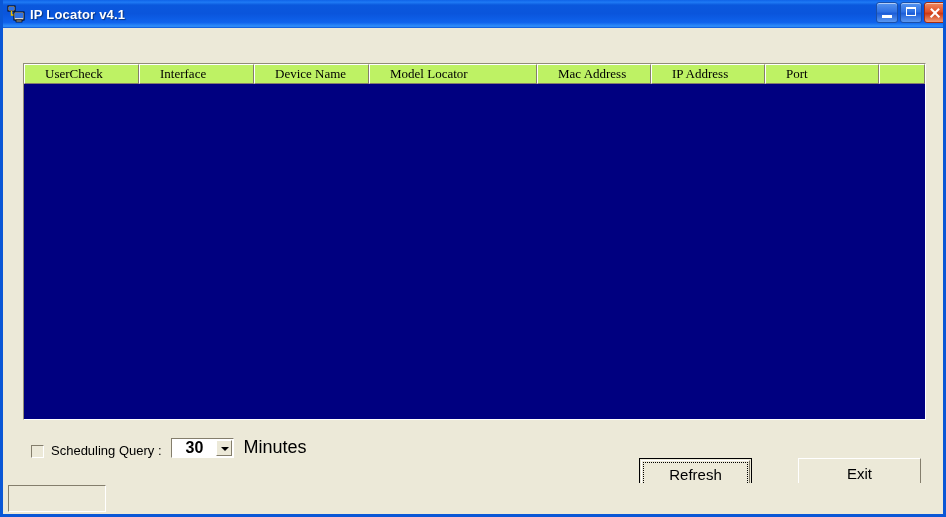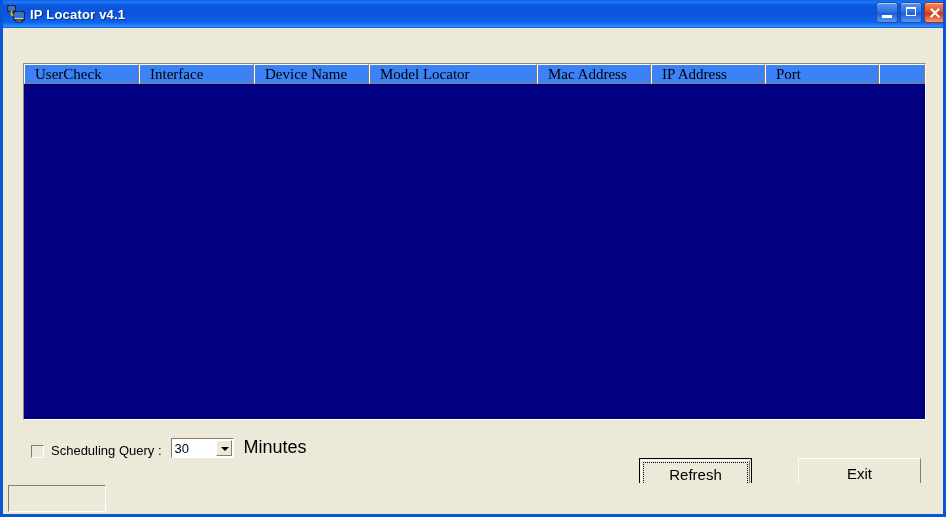--- a/index.html
+++ b/index.html
@@ -125,30 +125,30 @@
   }
   .lv-header {
     display: flex;
     height: 20px;
     background: #ece9d8;
     box-sizing: border-box;
   }
   .lv-col {
     box-sizing: border-box;
     height: 20px;
-    background: #3b82f6;
+    background: #bef264;
     border-top: 1px solid #ffffff;
     border-left: 1px solid #ffffff;
     border-right: 1px solid #847e6c;
     border-bottom: 1px solid #847e6c;
     font-family: "Liberation Serif", serif;
-    font-size: 15px;
+    font-size: 13px;
     color: #000000;
     line-height: 18px;
-    padding-left: 10px;
+    padding-left: 20px;
     white-space: nowrap;
     overflow: hidden;
     flex: 0 0 auto;
   }
   .lv-body {
     height: 335px;
     background: #000080;
   }
 
   
@@ -189,23 +189,24 @@
     border-right: 1px solid #ffffff;
     border-bottom: 1px solid #ffffff;
     display: flex;
     align-items: center;
     position: relative;
     margin-right: 10px;
     flex: 0 0 auto;
   }
   .combo-value {
     font-family: "Liberation Sans", sans-serif;
-    font-size: 13px;
-    color: #000000;
-    padding-left: 3px;
+    font-size: 16px;
+    color: #000000;
+    padding-left: 14px;
+    font-weight: bold;
   }
   .combo-btn {
     position: absolute;
     right: 1px;
     top: 1px;
     width: 16px;
     height: 16px;
     box-sizing: border-box;
     background: #ece9d8;
     border-top: 1px solid #ffffff;

